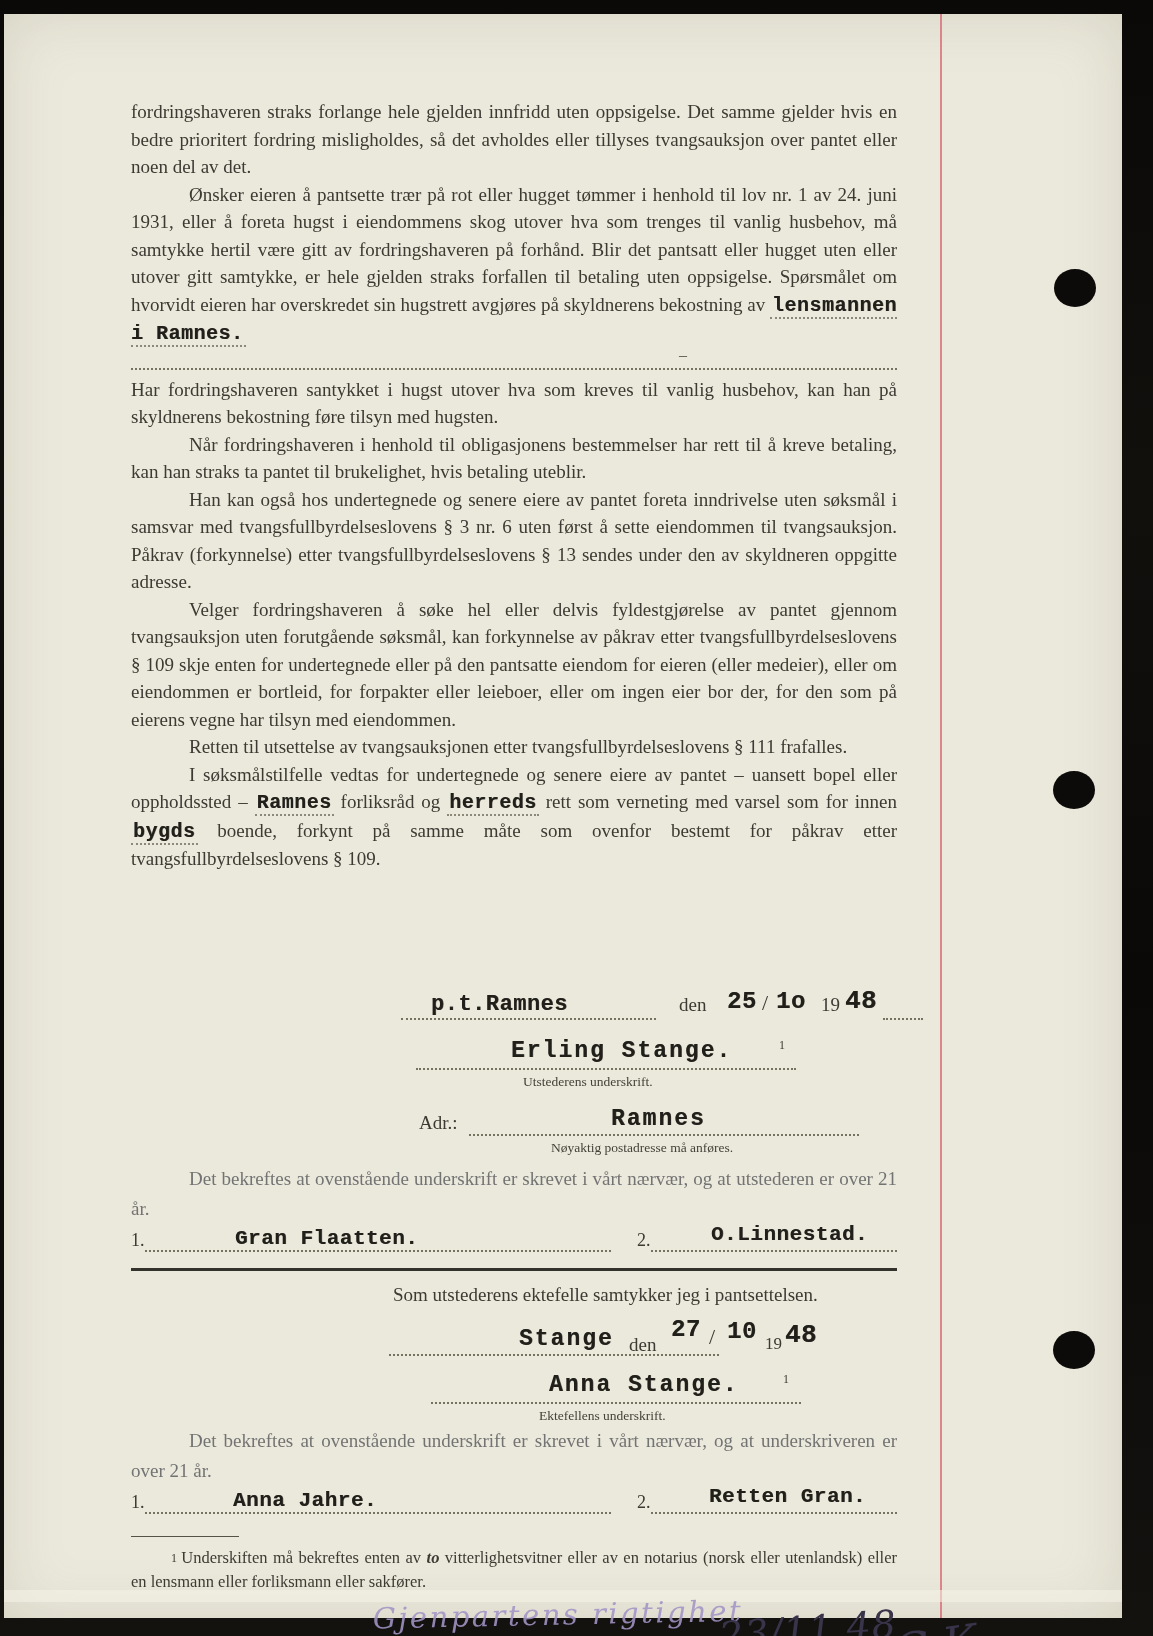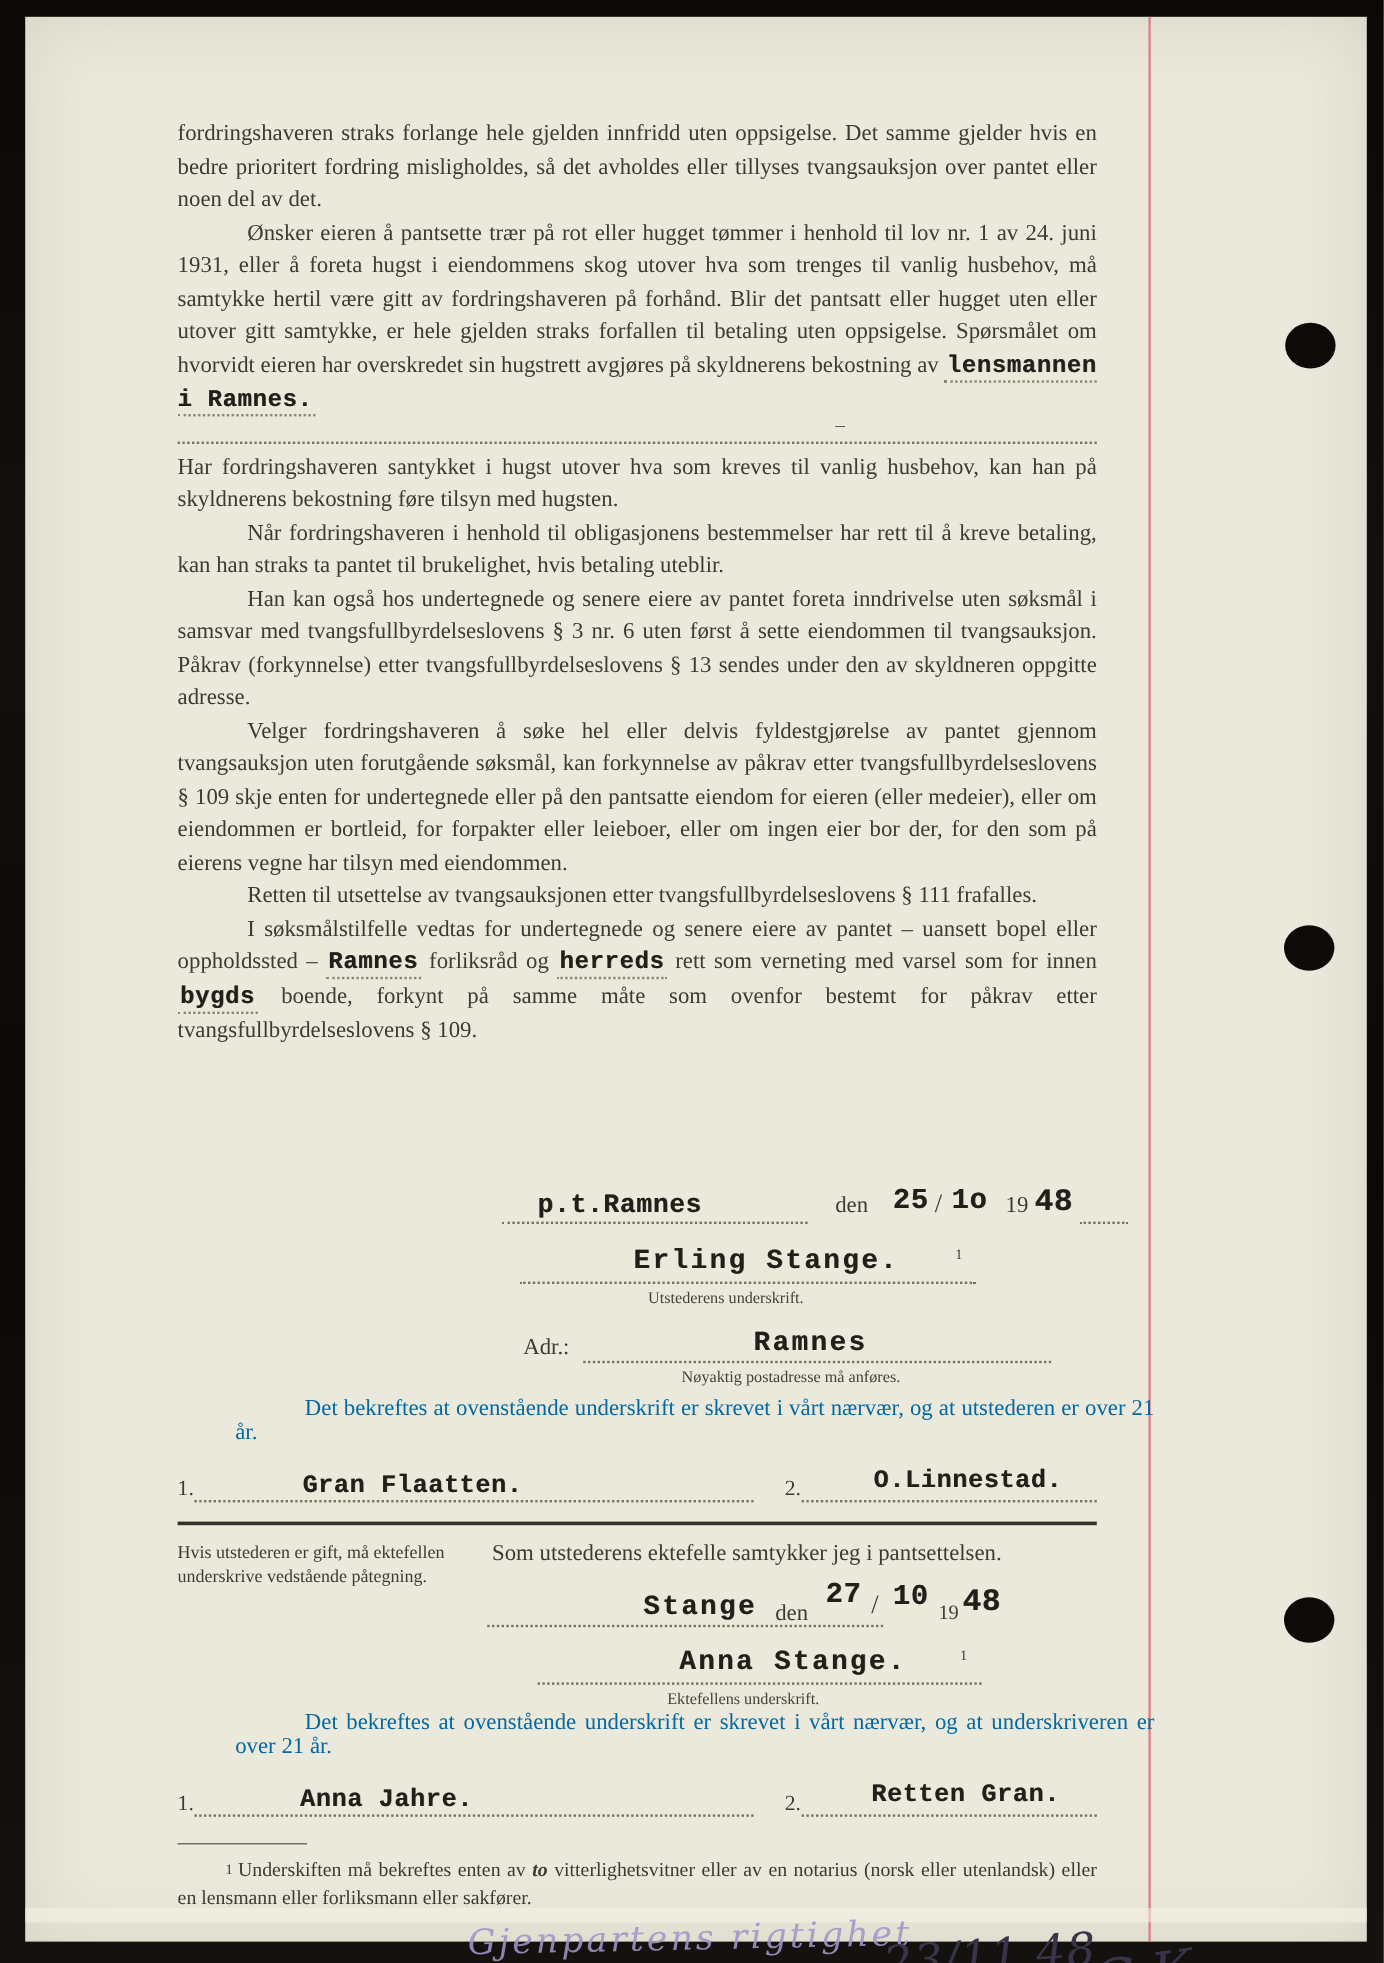--- a/index.html
+++ b/index.html
@@ -4,21 +4,21 @@
 <style>
   html,body{margin:0;padding:0;}
   body{
     width:1153px;height:1636px;position:relative;overflow:hidden;
     background:#0d0c0a;
     font-family:"Liberation Serif",serif;
   }
   .scan-bg{position:absolute;inset:0;background:
     linear-gradient(180deg,#0a0908 0%,#12100d 30%,#0a0908 60%,#14120f 100%);}
   .paper{
-    position:absolute;left:21px;top:14px;width:1118px;height:1604px;
+    position:absolute;left:4px;top:14px;width:1118px;height:1604px;
     background:linear-gradient(180deg,#edebdf 0%,#eae8da 40%,#ecead c 70%,#eceadd 100%);
     background-color:#ebe9dc;
     box-shadow:inset 0 0 60px rgba(120,115,90,.18);
   }
   .red-margin{position:absolute;left:936px;top:0;width:2px;height:1604px;background:#d9737c;opacity:.85;}
   .hole{position:absolute;width:42px;height:38px;border-radius:50%;background:#0c0b09;}
   .faint-band{position:absolute;left:0;top:1576px;width:100%;height:12px;background:#f6f4e8;opacity:.55;}
 
   .col{position:absolute;left:127px;top:70px;width:766px;height:1534px;color:#3c3a33;}
 
@@ -33,21 +33,21 @@
   .divider{margin:2px 0 6px 0;}
   .divider .dash{display:block;margin-left:548px;font-size:16px;color:#55524a;line-height:10px;}
   .dotrule{border-bottom:2px dotted #75725f;height:8px;}
 
   .abs{position:absolute;}
   .dotl{border-bottom:2px dotted #75725f;}
   .serif19{font-size:19px;color:#3c3a33;}
   .caption{font-size:13.5px;color:#45423a;}
   .sup{font-size:12px;vertical-align:top;color:#3c3a33;}
 
-  .attest{font-size:19px;line-height:20px;text-align:justify;text-indent:58px;color:#0369a1;margin-left:48px;}
+  .attest{font-size:19px;line-height:30px;text-align:justify;text-indent:58px;color:#737373;}
 
   .wnum{font-size:18px;color:#3c3a33;}
   .wline{position:absolute;height:34px;}
   .wline .dots{position:absolute;left:0;right:0;bottom:4px;border-bottom:2px dotted #75725f;}
   .wline .nm{position:absolute;bottom:6px;font-size:21px;}
 
   .thickrule{position:absolute;left:0;width:766px;height:3px;background:#34322c;}
   .noterule{position:absolute;left:0;width:108px;height:1px;background:#55524a;}
 
   .marginnote{font-size:15px;line-height:20px;color:#3c3a33;}
@@ -130,21 +130,20 @@
       </div>
       <span class="abs wnum" style="left:506px;top:8px;">2.</span>
       <div class="wline" style="left:520px;top:0;width:246px;text-align:right;">
         <span class="dots"></span>
         <span class="nm typed" style="left:60px;bottom:10px;">O.Linnestad.</span>
       </div>
     </div>
 
     <div class="thickrule" style="top:1184px;"></div>
 
-    <div class="abs marginnote" style="left:0;top:1200px;width:248px;">Hvis utstederen er gift, må ektefellen underskrive vedstående påtegning.</div>
     <div class="abs serif19" style="left:262px;top:1200px;width:504px;">Som utstederens ektefelle samtykker jeg i pantsettelsen.</div>
     <div class="abs" style="left:0;top:1236px;width:766px;height:48px;">
       <span class="abs dotl" style="left:258px;top:34px;width:330px;"></span>
       <span class="abs typed" style="left:388px;top:6px;font-size:23px;letter-spacing:2px;">Stange</span>
       <span class="abs serif19" style="left:498px;top:14px;">den</span>
       <span class="abs typed" style="left:540px;top:-4px;font-size:24px;">27</span>
       <span class="abs serif19" style="left:578px;top:4px;font-size:22px;">/</span>
       <span class="abs typed" style="left:596px;top:-2px;font-size:24px;text-align:center;">10</span>
       <span class="abs serif19" style="left:634px;top:14px;font-size:17px;">19</span>
       <span class="abs typed" style="left:654px;top:0px;font-size:26px;">48</span>

